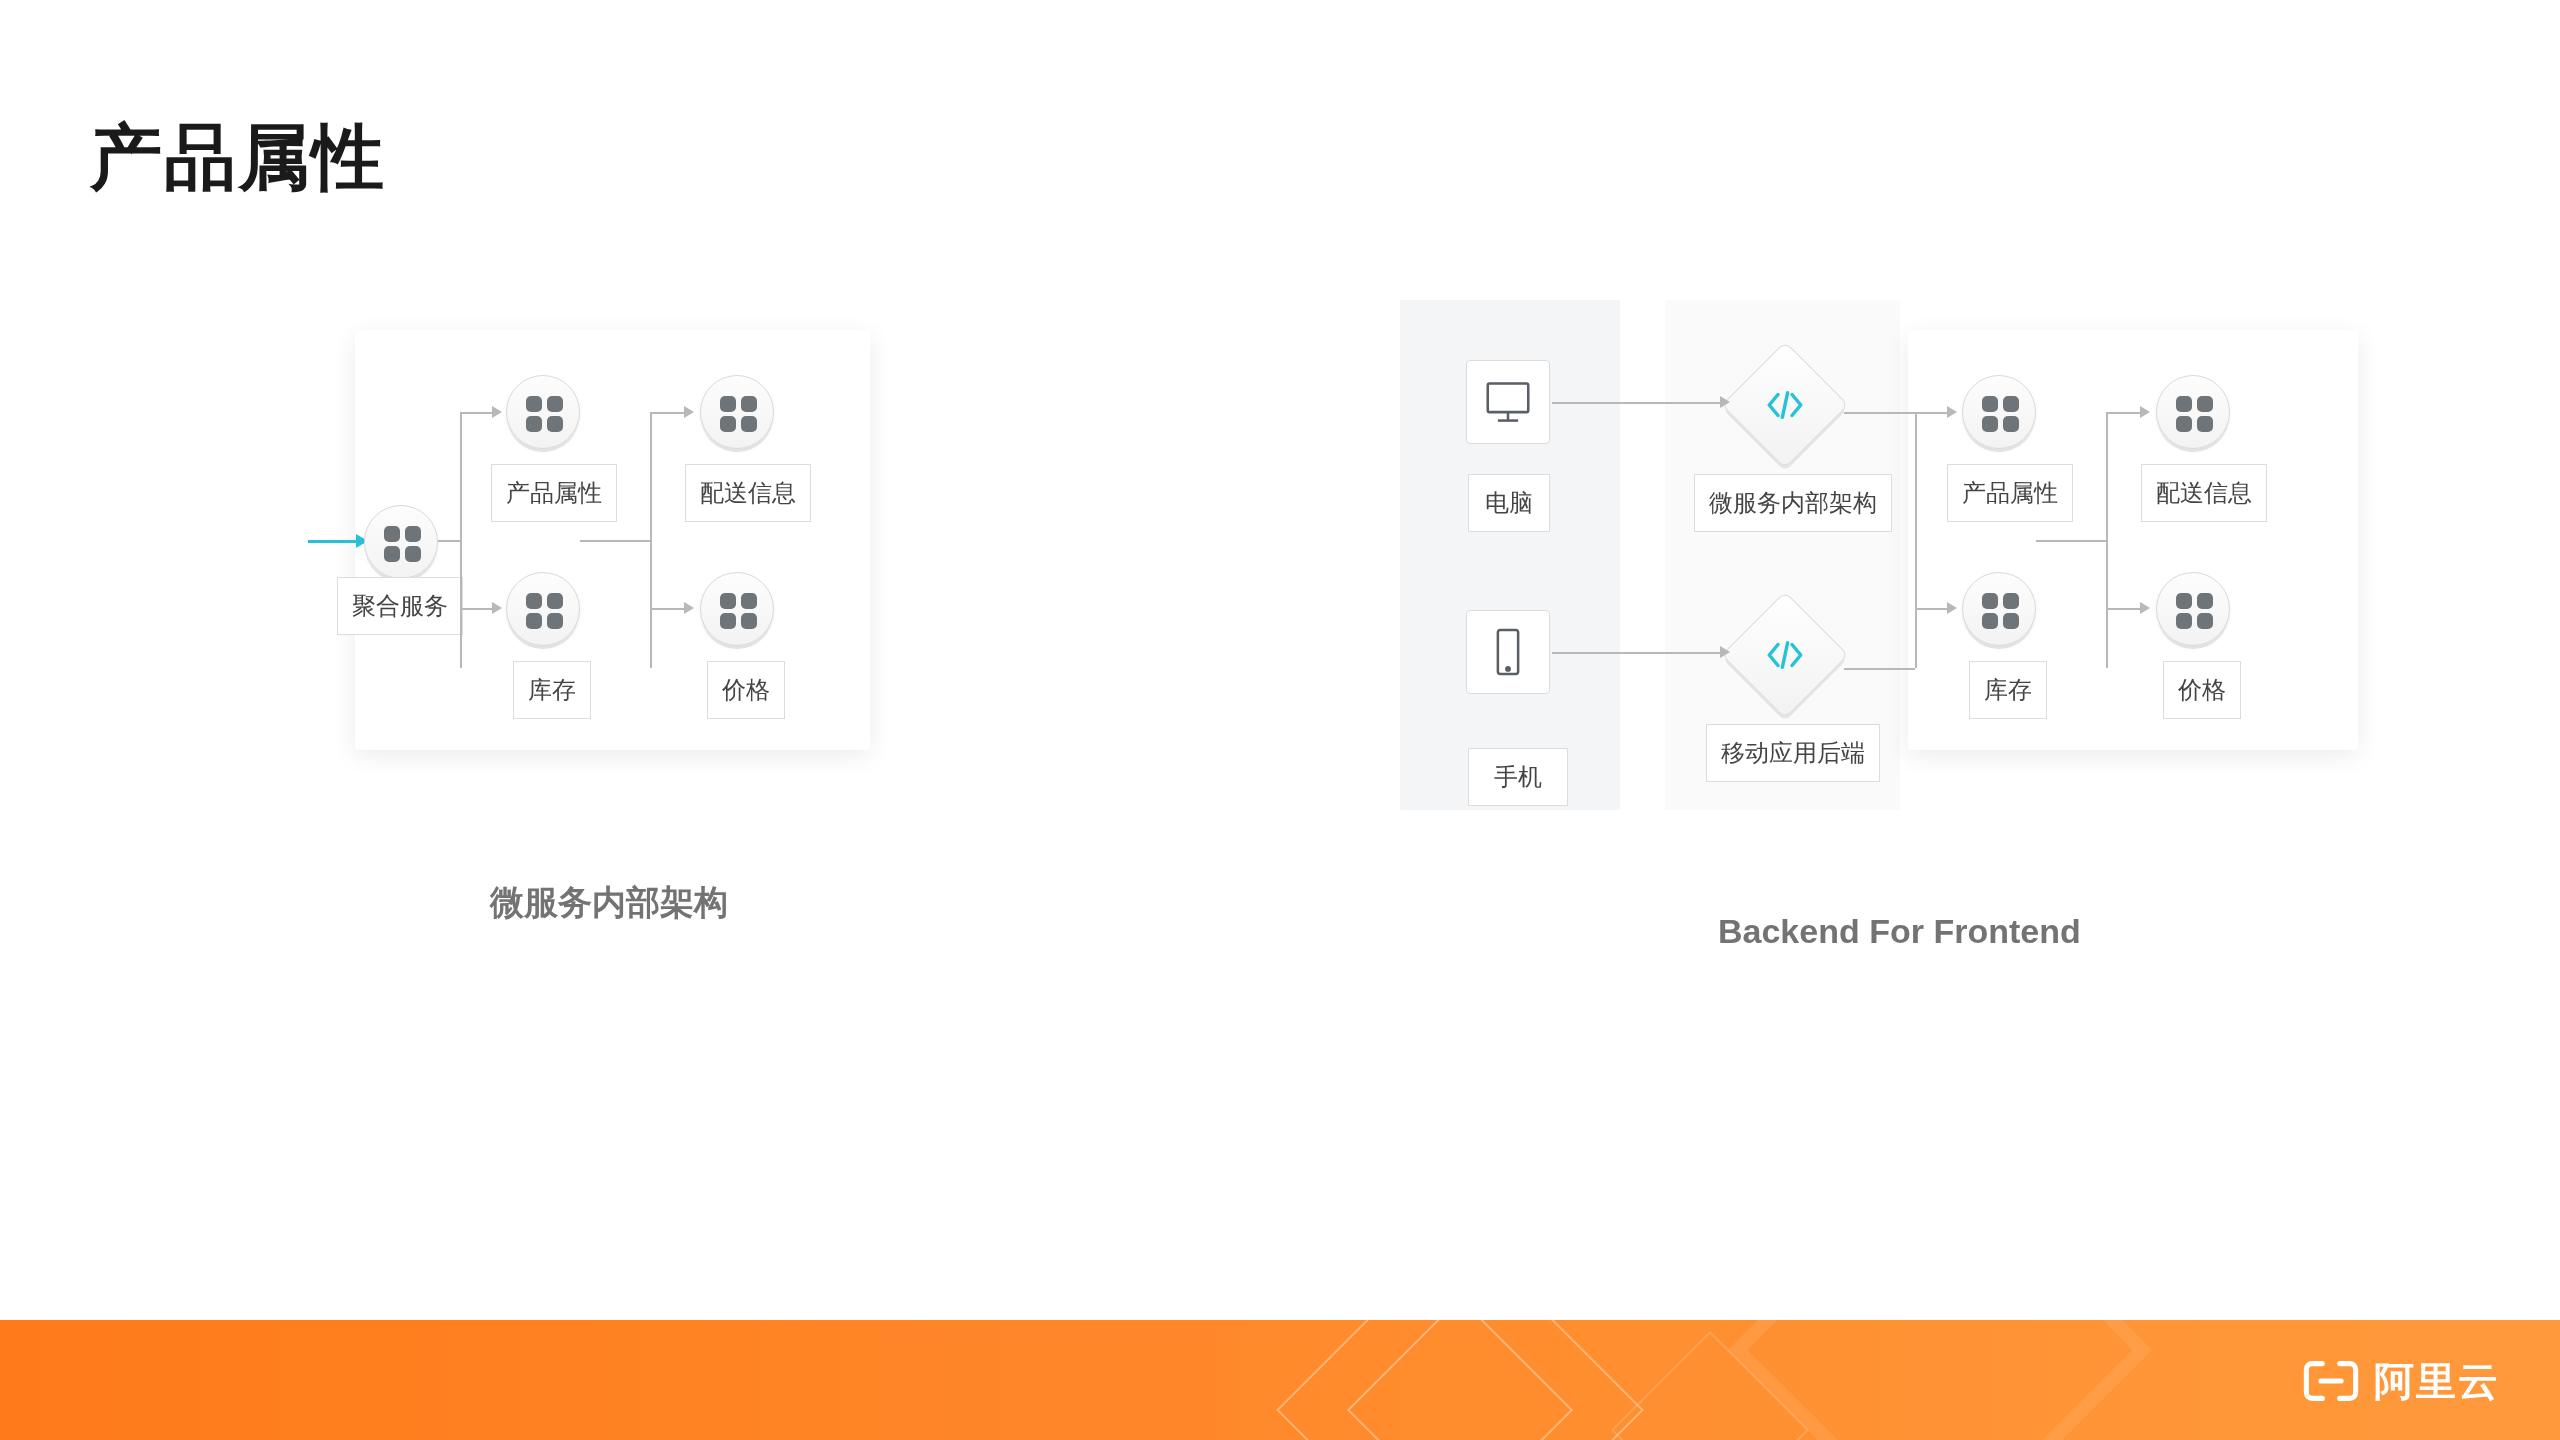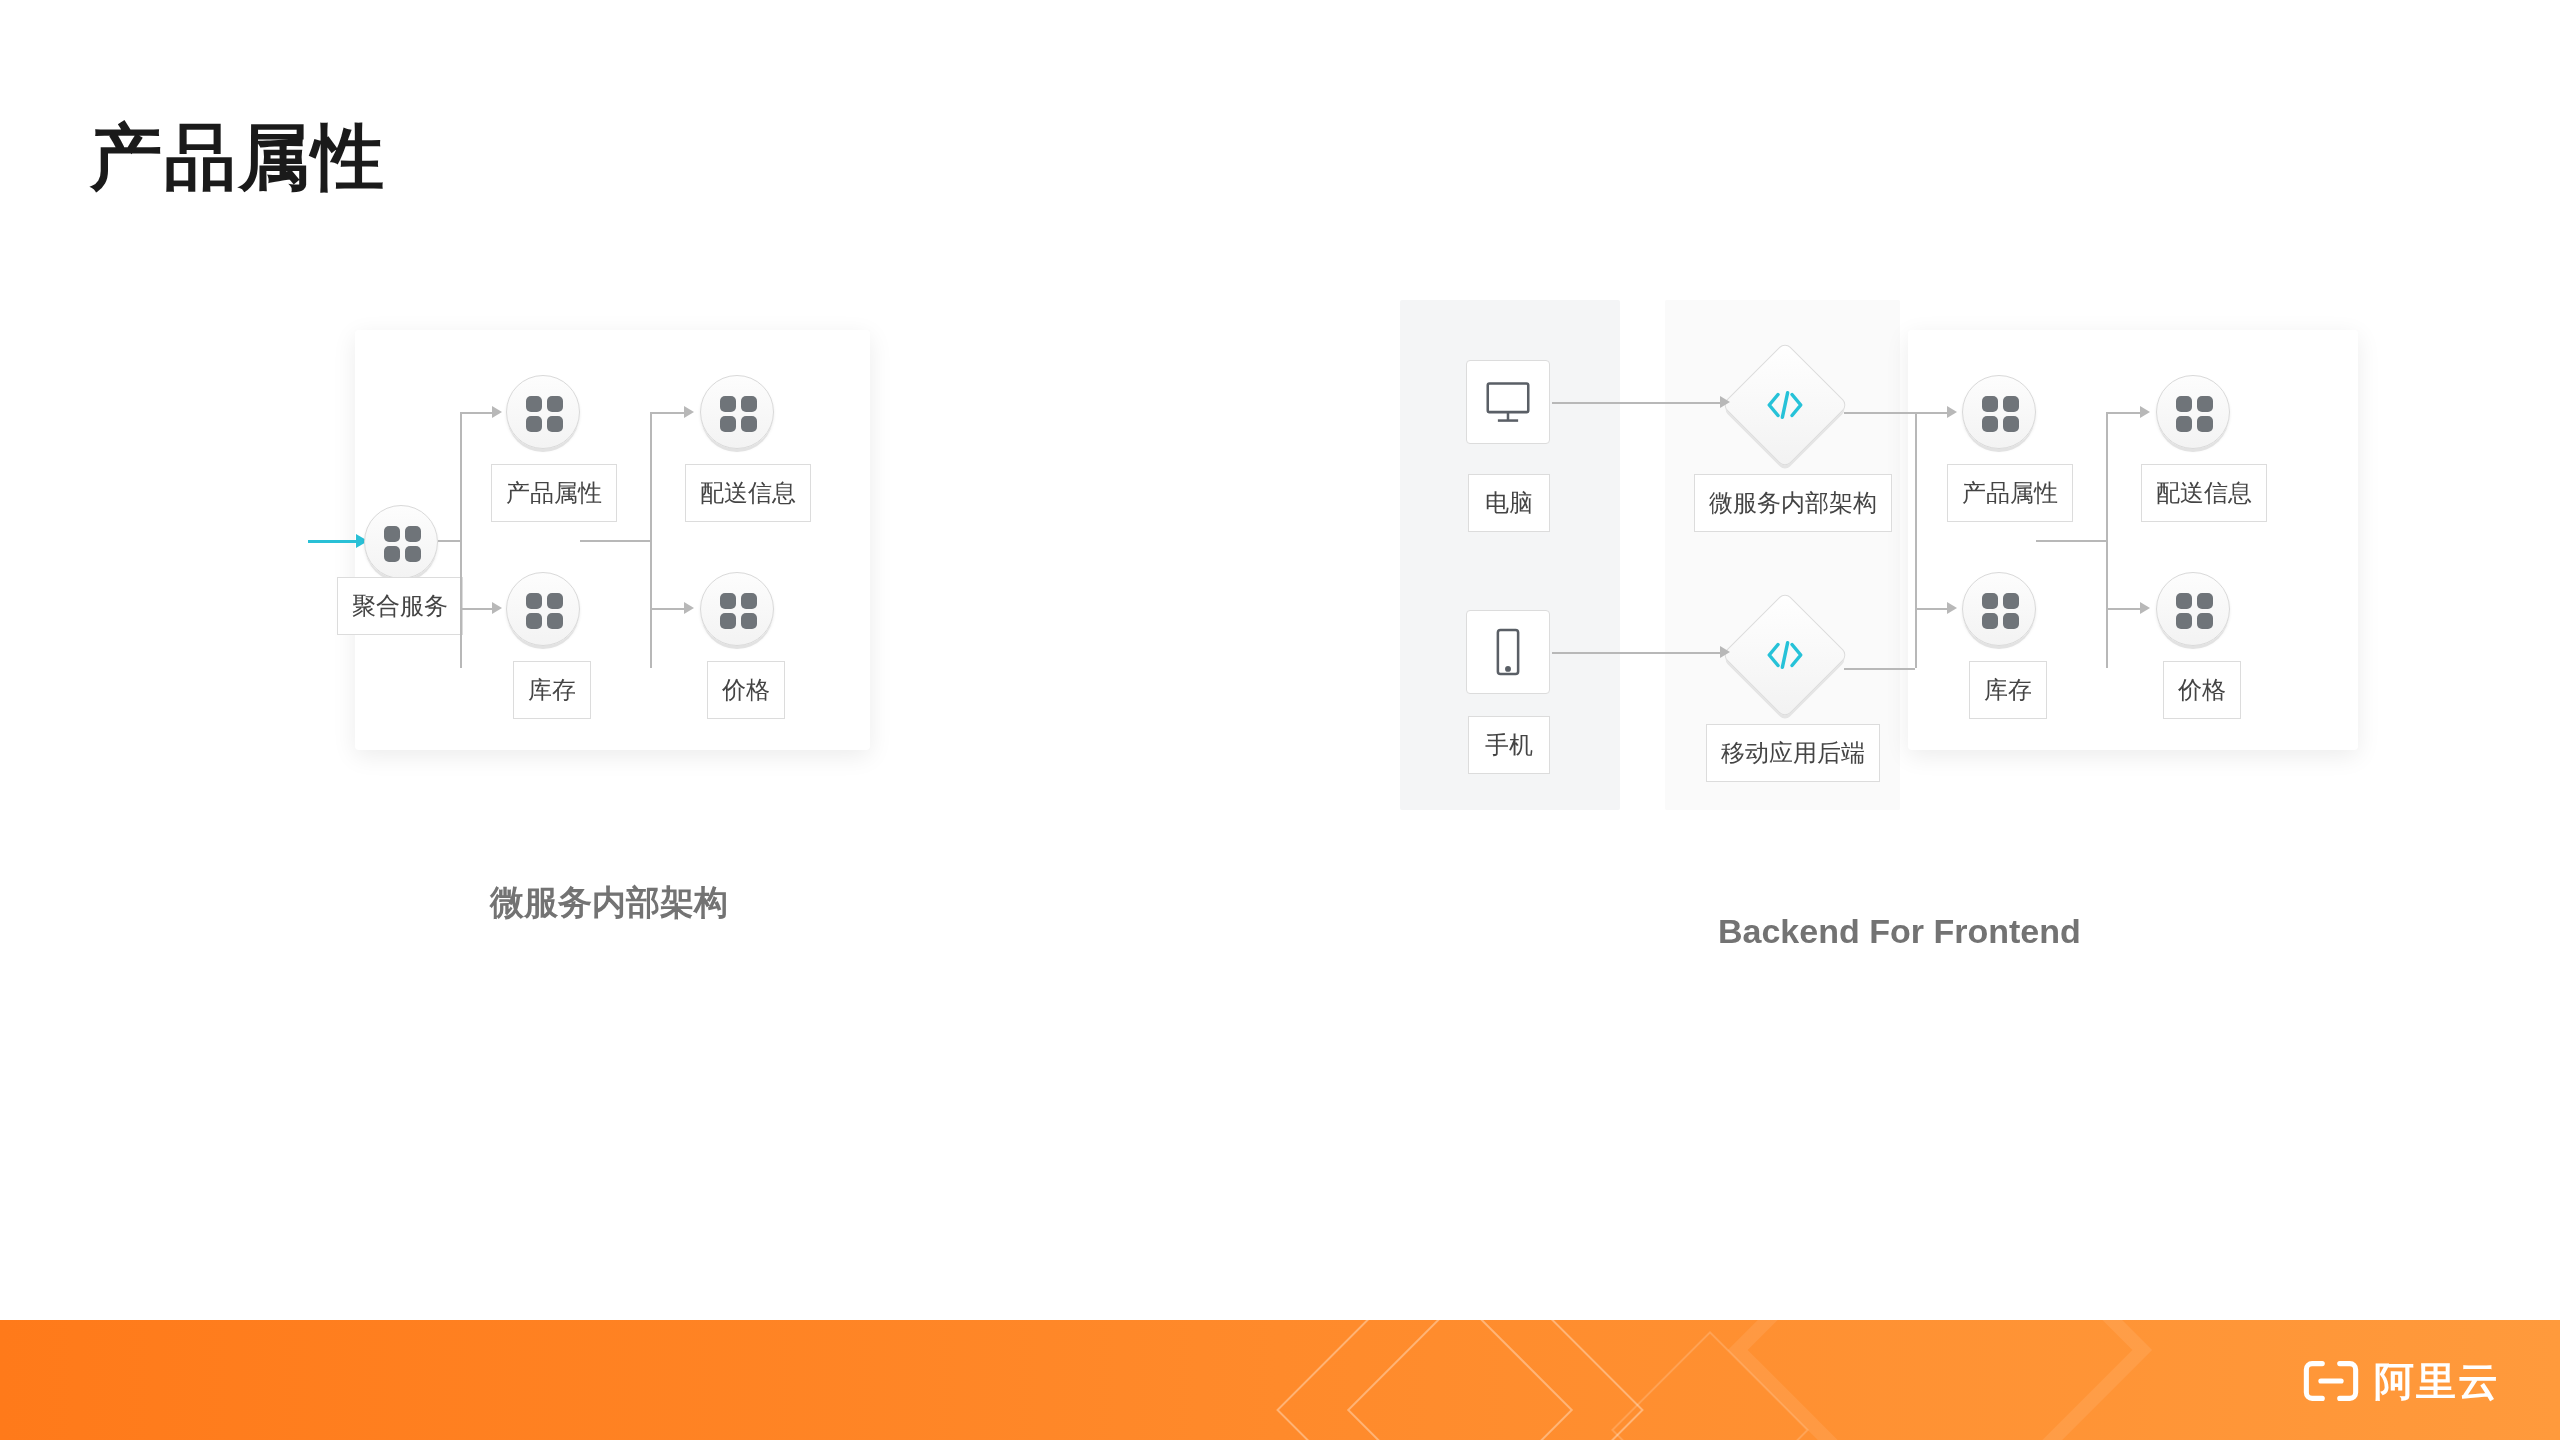--- a/index.html
+++ b/index.html
@@ -87,21 +87,21 @@
     </svg>
 </div>
 <div class="tag" style="left:1468px;top:474px;width:82px">电脑</div>
 
 <div class="dev" style="left:1466px;top:610px">
   <svg viewBox="0 0 64 64">
       <rect x="20" y="6" width="24" height="52" rx="3"></rect>
       <circle cx="32" cy="52" r="2" fill="#5a5f66"></circle>
     </svg>
 </div>
-<div class="tag" style="left:1468px;top:716px;width:82px">手机</div>
+<div class="tag" style="left:1468px;top:748px;width:100px">手机</div>
 
 <div class="diamond" style="left:1740px;top:360px">
   <svg viewBox="0 0 48 48">
       <polyline points="16,12 6,24 16,36"></polyline>
       <polyline points="32,12 42,24 32,36"></polyline>
       <line x1="27" y1="10" x2="21" y2="38"></line>
     </svg>
 </div>
 <div class="tag" style="left:1694px;top:474px">微服务内部架构</div>
 

